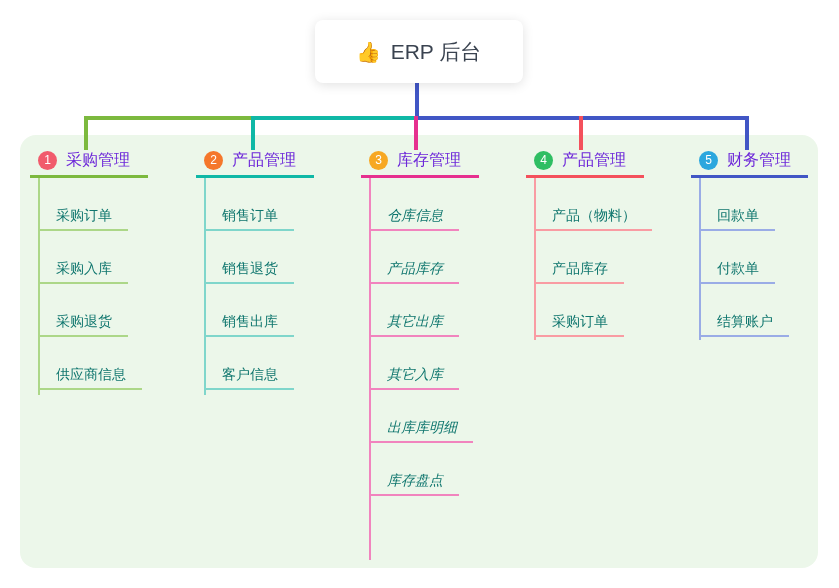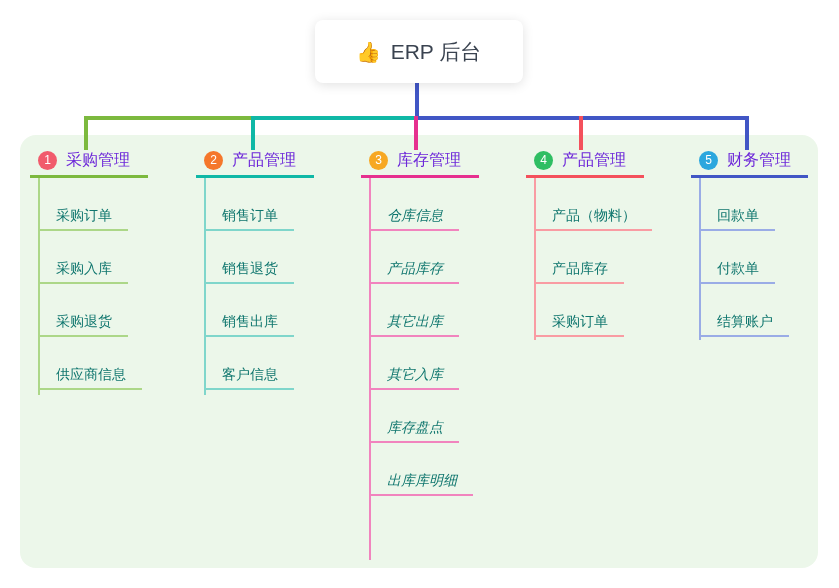--- a/index.html
+++ b/index.html
@@ -154,22 +154,22 @@
       <span class="badge">3</span>
       <span class="branch-title">库存管理</span>
     </div>
     <div class="head-rule"></div>
     <div class="items">
       <div class="spine"></div>
       <div class="item">仓库信息</div>
       <div class="item">产品库存</div>
       <div class="item">其它出库</div>
       <div class="item">其它入库</div>
+      <div class="item">出库库明细</div>
       <div class="item">库存盘点</div>
-      <div class="item">出库库明细</div>
     </div>
   </div>
 
   <div class="branch b4 pos-4">
     <div class="branch-header">
       <span class="badge">4</span>
       <span class="branch-title">产品管理</span>
     </div>
     <div class="head-rule"></div>
     <div class="items">

